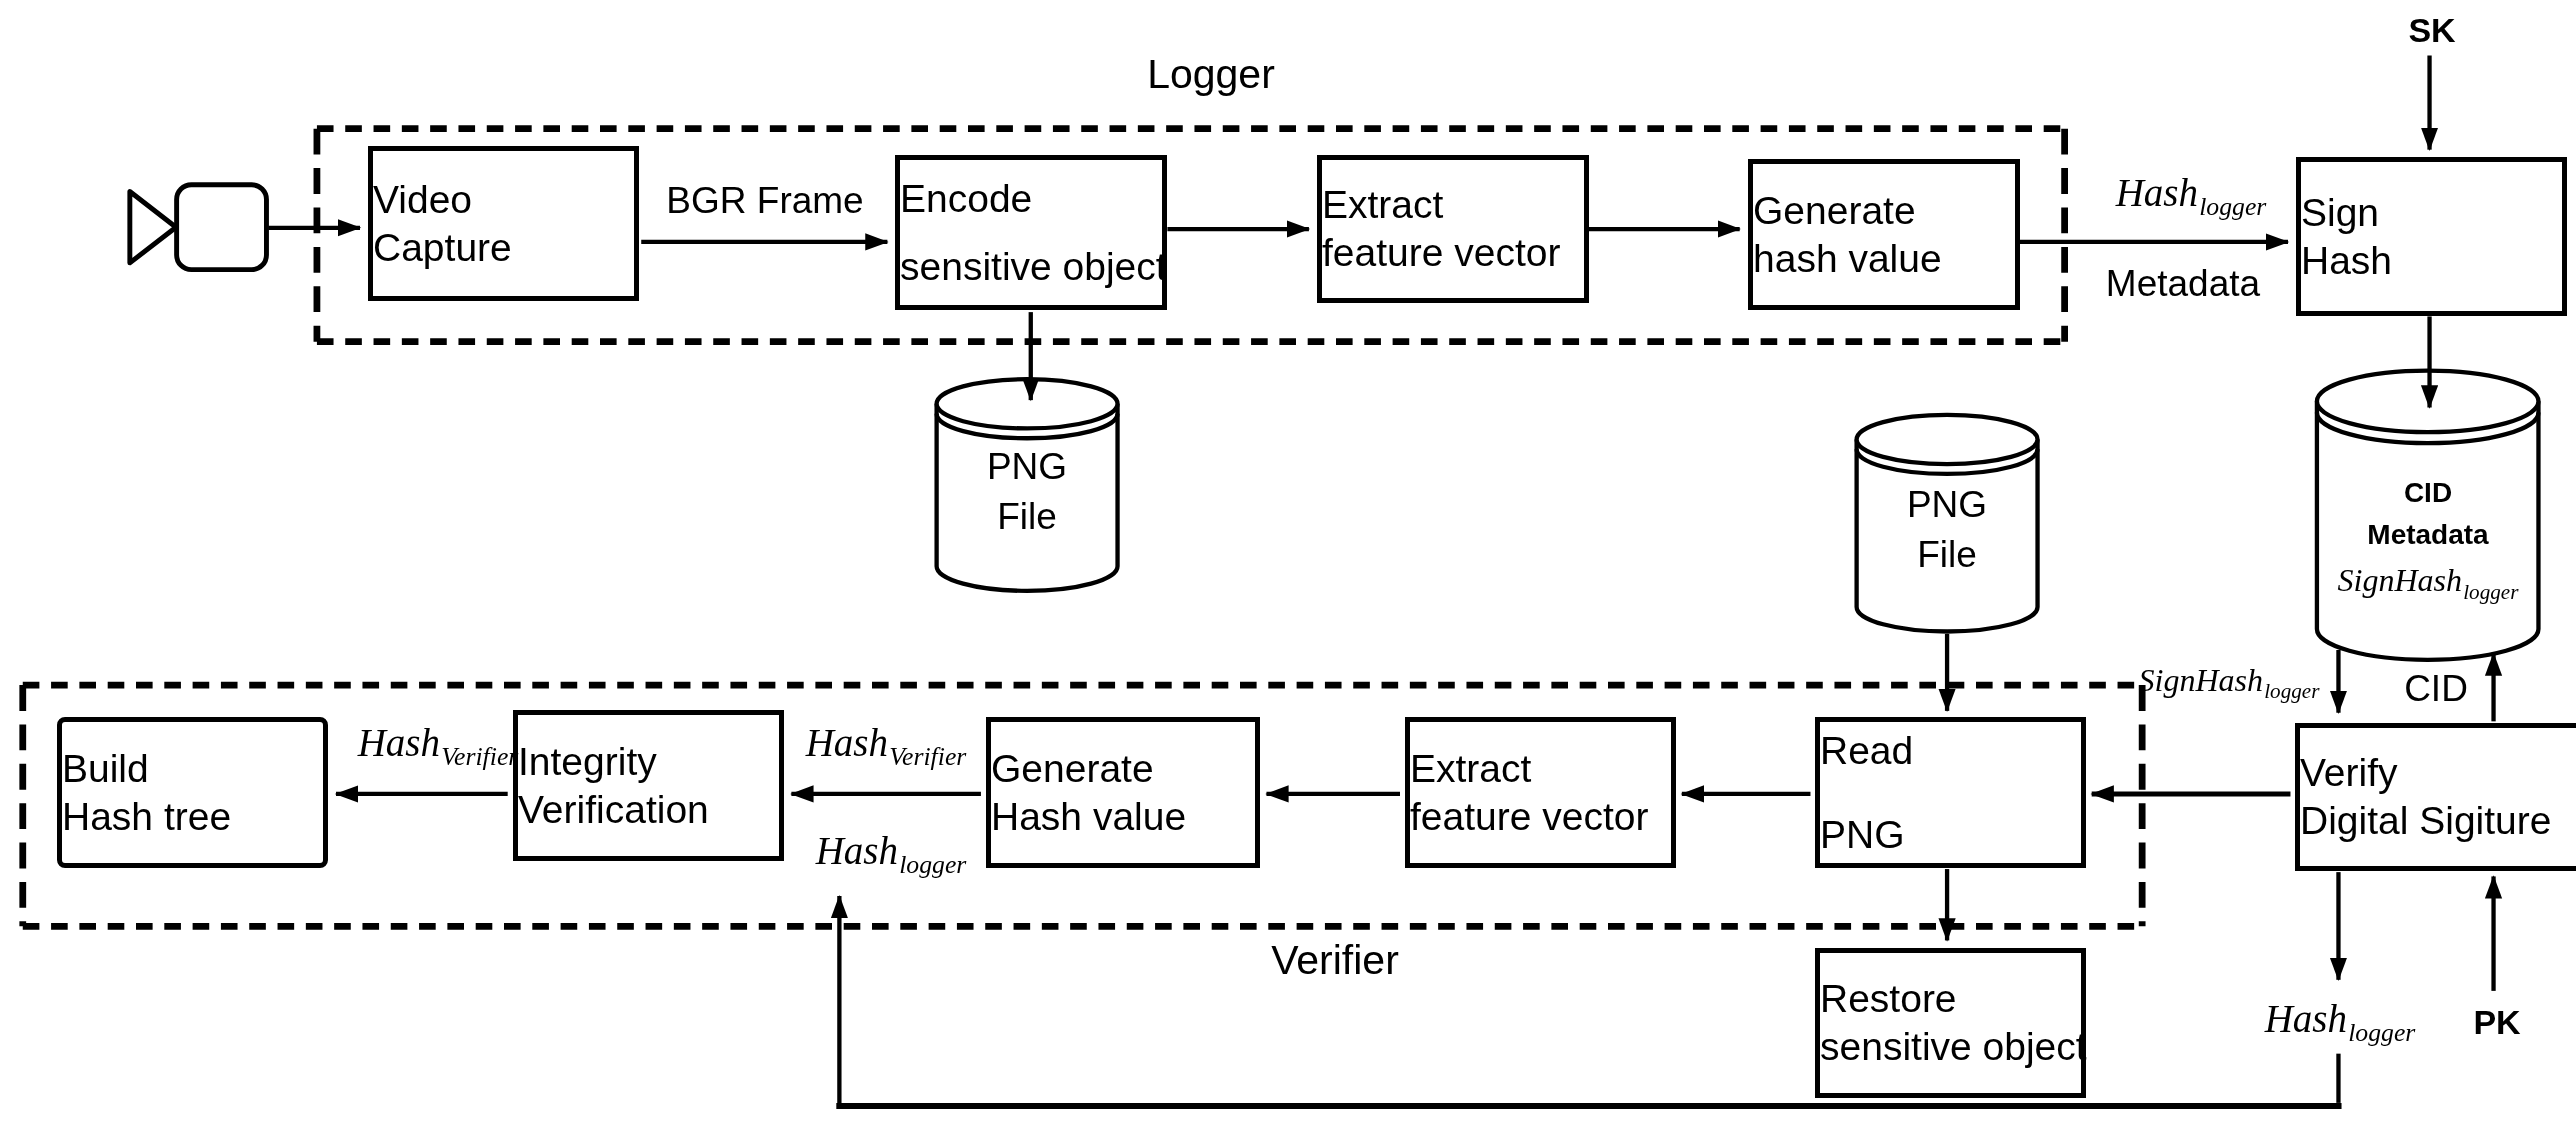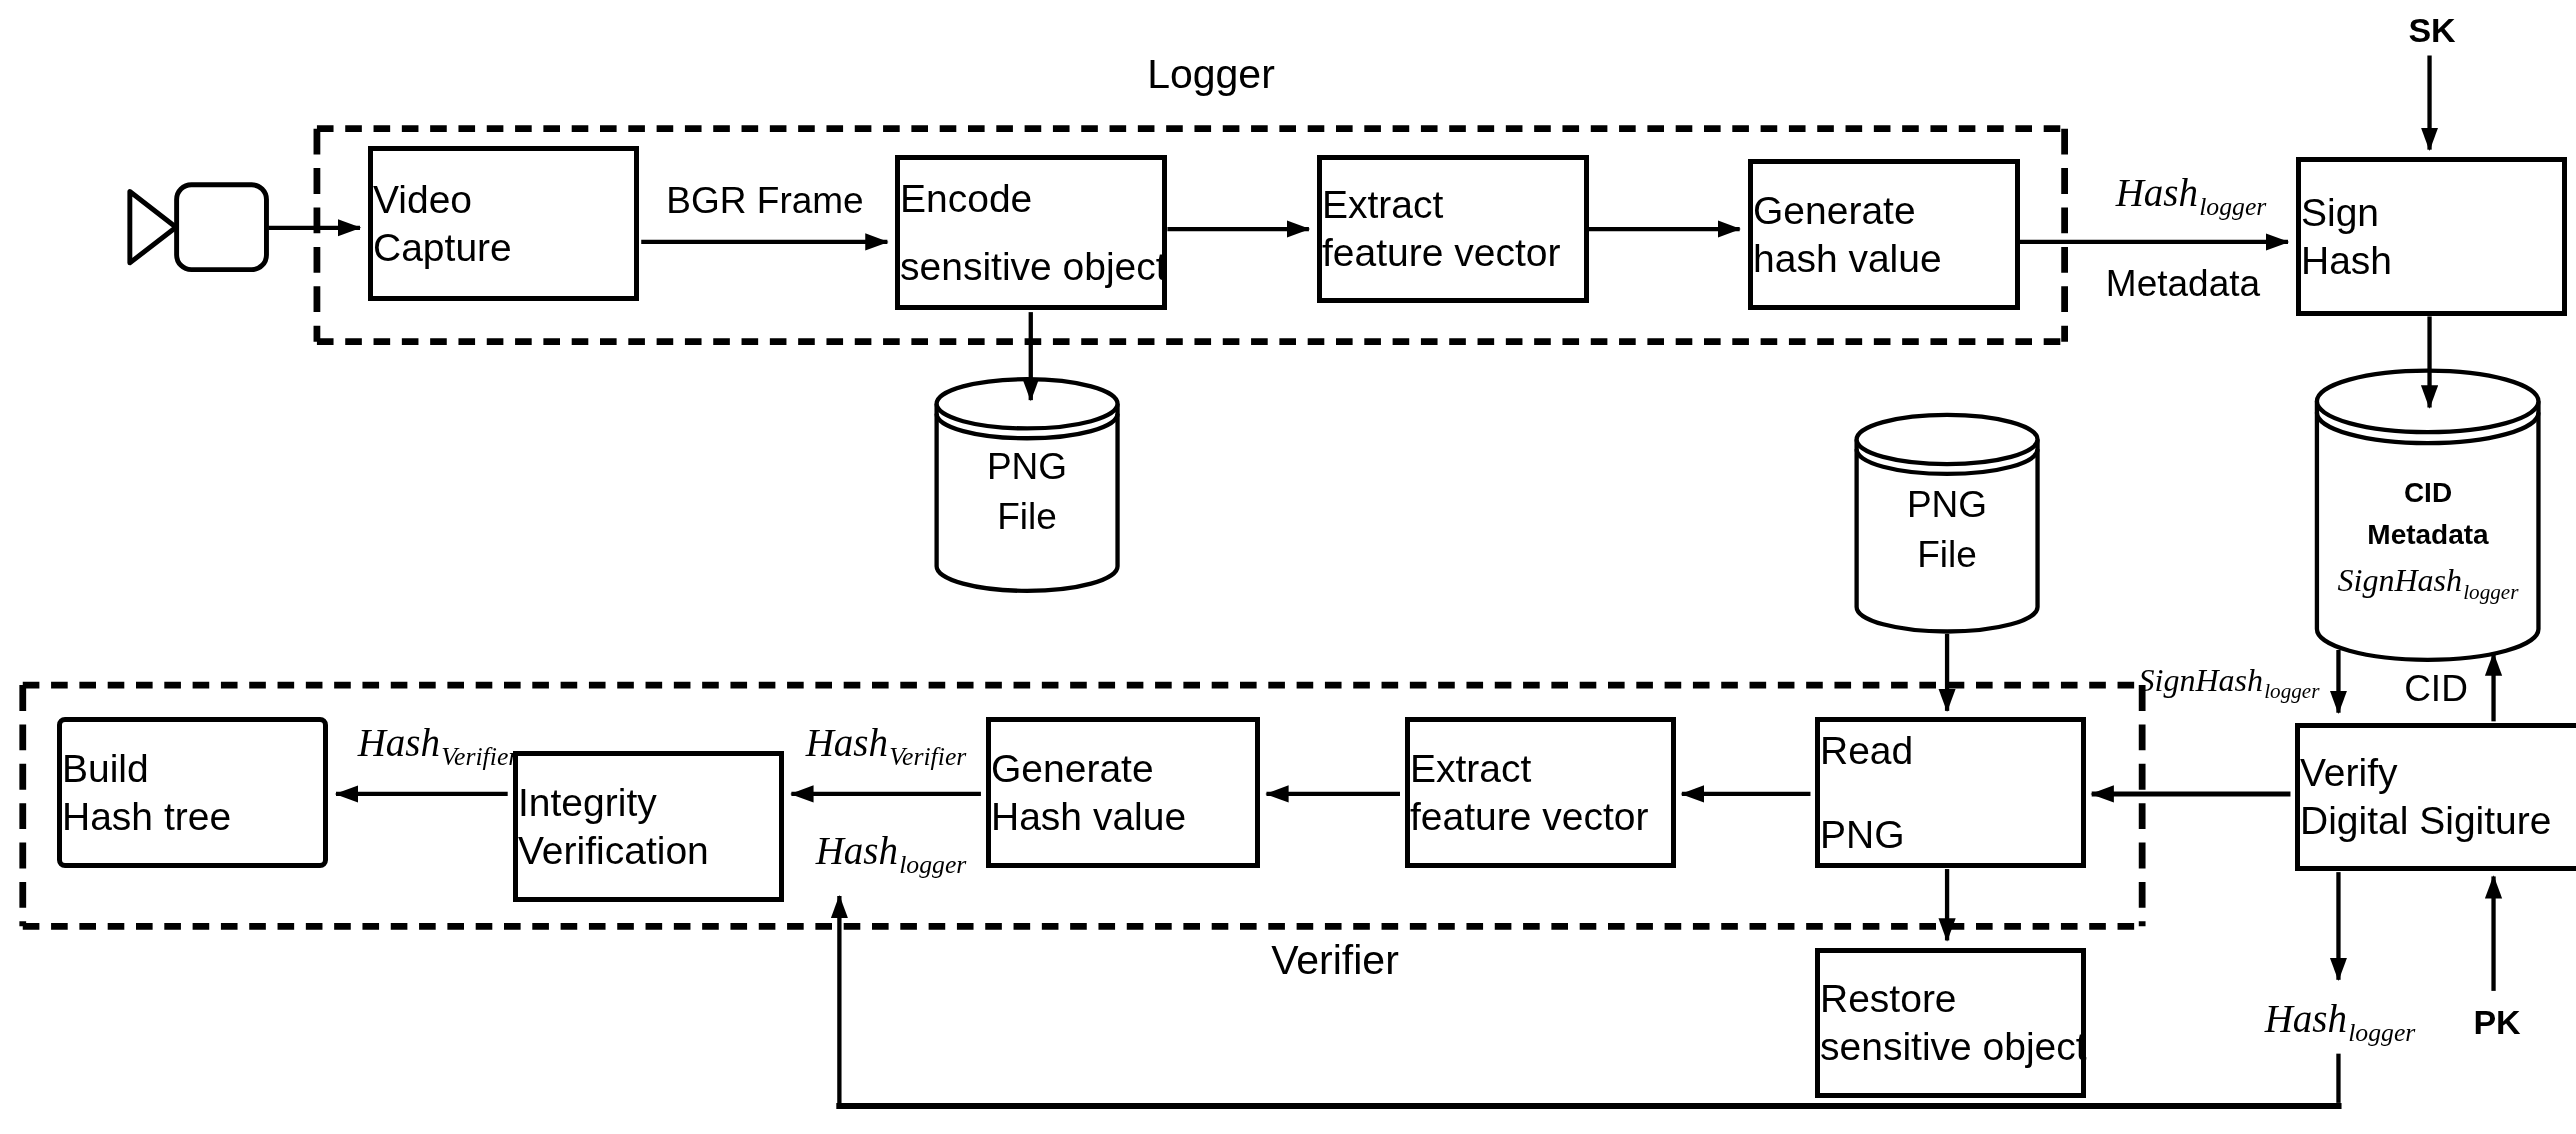--- a/index.html
+++ b/index.html
@@ -150,21 +150,21 @@
   <div class="box" style="left:2296px;top:157px;width:271px;height:159px;">
     <div>Sign</div>
     <div>Hash</div>
   </div>
 
   <div class="box" style="left:57px;top:717px;width:271px;height:151px;border-radius:8px;">
     <div>Build</div>
     <div>Hash tree</div>
   </div>
 
-  <div class="box" style="left:513px;top:751px;width:271px;height:151px;">
+  <div class="box" style="left:513px;top:710px;width:271px;height:151px;">
     <div>Integrity</div>
     <div>Verification</div>
   </div>
 
   <div class="box" style="left:986px;top:717px;width:274px;height:151px;">
     <div>Generate</div>
     <div>Hash value</div>
   </div>
 
   <div class="box" style="left:1405px;top:717px;width:271px;height:151px;">

